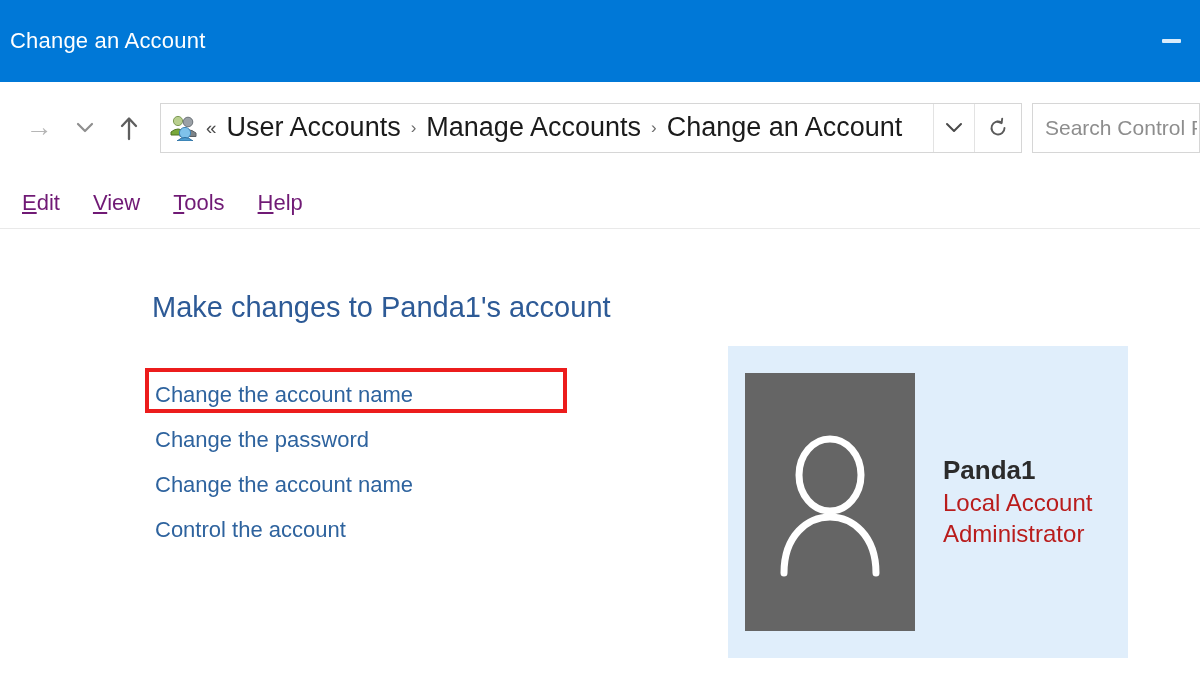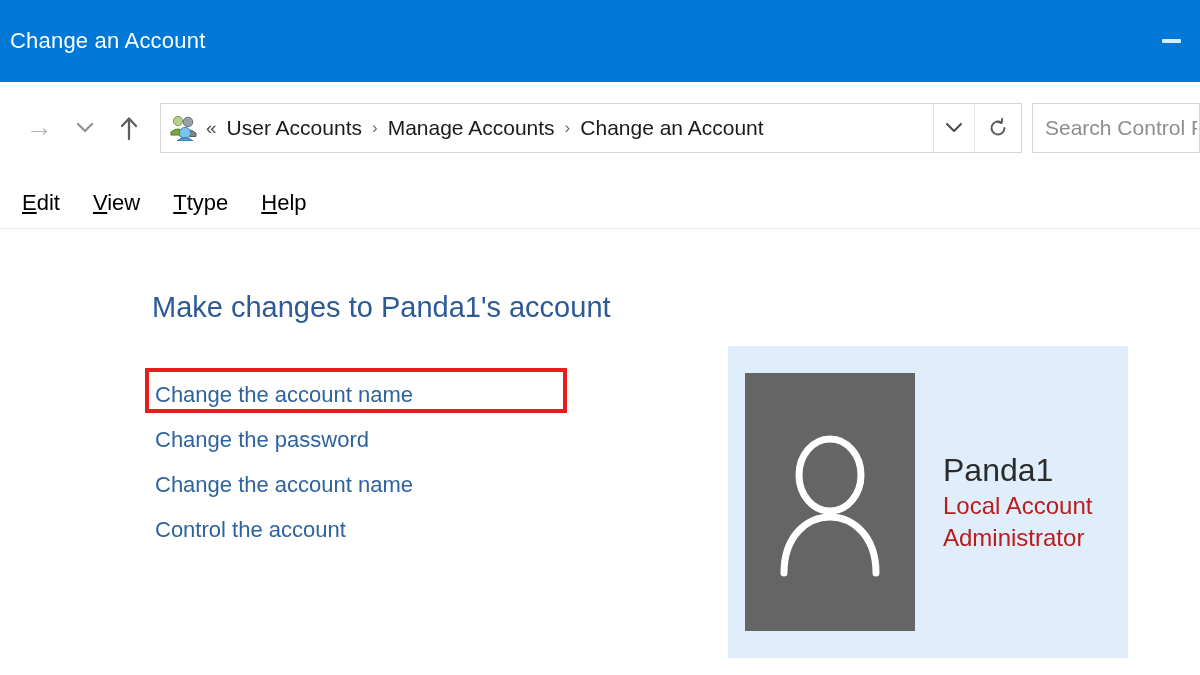--- a/index.html
+++ b/index.html
@@ -104,21 +104,21 @@
     position: relative;
     flex: none;
   }
   .crumb-sep-dbl {
     font-size: 19px;
     color: #4a4a4a;
     margin: 0 9px 0 7px;
     flex: none;
   }
   .crumb {
-    font-size: 21px;
+    font-size: 27px;
     color: #1b1b1b;
     white-space: nowrap;
     cursor: default;
     padding: 2px 1px;
   }
   .crumb-sep {
     font-size: 17px;
     color: #6b6b6b;
     margin: 0 9px;
     flex: none;
@@ -169,21 +169,21 @@
     position: absolute;
     left: 0; top: 178px;
     width: 1200px;
     height: 50px;
     display: flex;
     align-items: center;
     background: #ffffff;
   }
   .menu-item {
     font-size: 22px;
-    color: #000000;
+    color: #701a75;
     margin-right: 33px;
     cursor: default;
     white-space: nowrap;
   }
   .menu-item:first-child { margin-left: 22px; }
   .menu-item u { text-decoration: underline; text-underline-offset: 2px; }
   .menubar-rule {
     position: absolute;
     left: 0; top: 228px;
     width: 1200px;
@@ -257,24 +257,25 @@
     justify-content: center;
     flex: none;
   }
   .account-info {
     margin-left: 28px;
     display: flex;
     flex-direction: column;
     justify-content: center;
   }
   .account-name {
-    font-size: 32px;
+    font-size: 26px;
     color: #2b2b2b;
     line-height: 1.22;
     white-space: nowrap;
+    font-weight: bold;
   }
   .account-detail {
     font-size: 24px;
     color: #b91c1c;
     line-height: 1.3;
     white-space: nowrap;
   }
 </style>
 </head>
 <body>
@@ -345,21 +346,21 @@
   </div>
 
   <div class="searchbox">
     <input type="text" placeholder="Search Control Panel" style="">
   </div>
 </div>
 
 <div class="menubar">
   <span class="menu-item"><u>E</u><span>dit</span></span>
   <span class="menu-item"><u>V</u><span>iew</span></span>
-  <span class="menu-item"><u>T</u><span>type</span></span>
+  <span class="menu-item"><u>T</u><span>ools</span></span>
   <span class="menu-item"><u>H</u><span>elp</span></span>
 </div>
 <div class="menubar-rule"></div>
 
 <div class="content">
 
   <div class="page-title">Make changes to Panda1's account</div>
 
   <div class="link-list">
     <div class="link-row">

